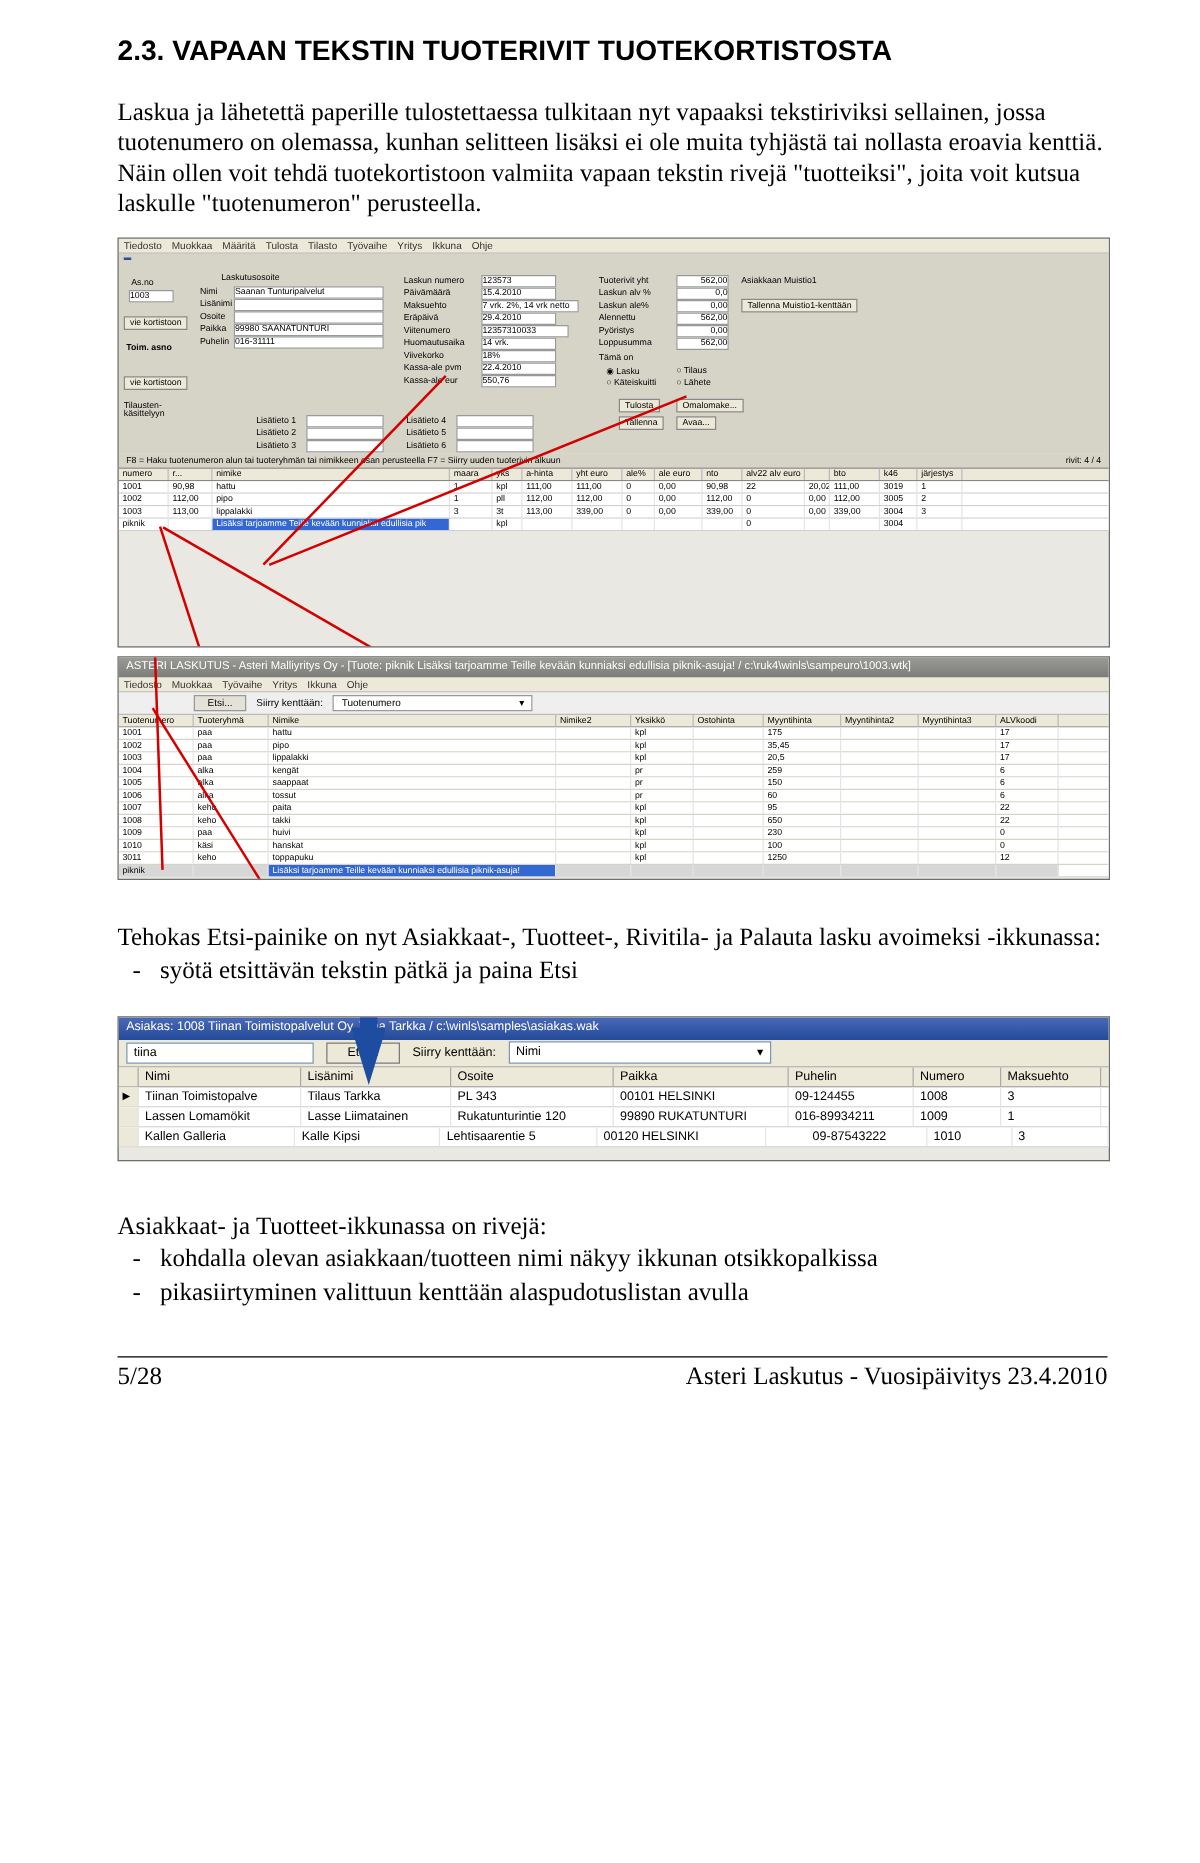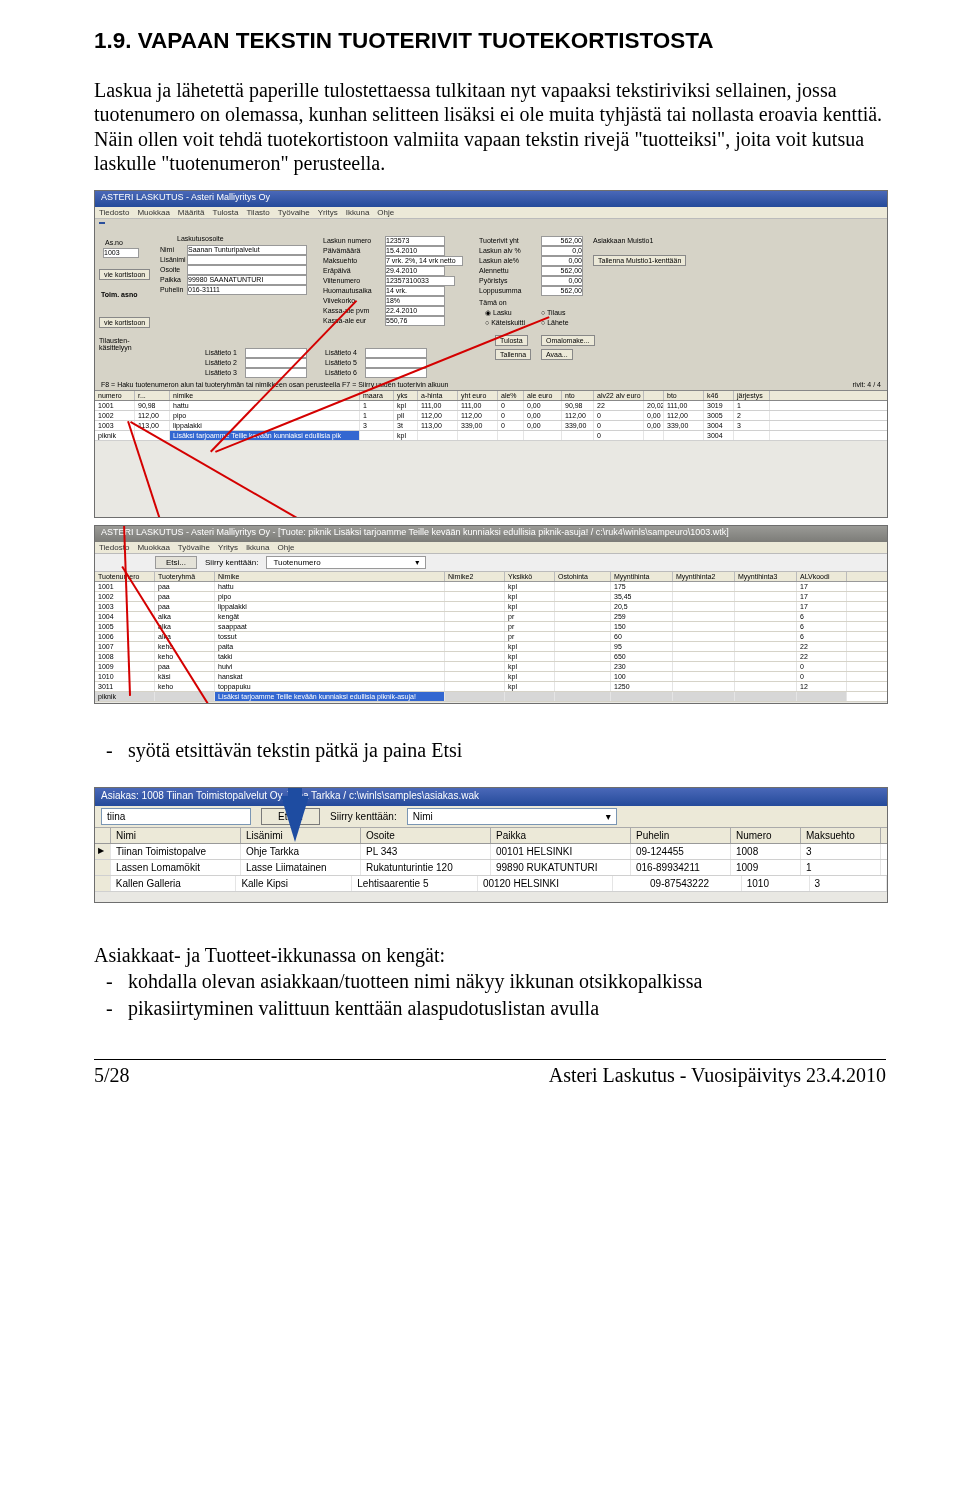--- a/index.html
+++ b/index.html
@@ -151,25 +151,24 @@
   
   .footrule { border:none; border-top:1.5px solid #000; margin-top:38px; }
   .footer {
     display:flex; justify-content:space-between;
     font-size:20px; margin-top:4px;
   }
 </style>
 </head>
 <body>
 
-<div class="heading">1.9. VAPAAN TEKSTIN TUOTERIVIT TUOTEKORTISTOSTA</div>
+<div class="heading">2.3. VAPAAN TEKSTIN TUOTERIVIT TUOTEKORTISTOSTA</div>
 <p class="para">Laskua ja lähetettä paperille tulostettaessa tulkitaan nyt vapaaksi tekstiriviksi sellainen, jossa tuotenumero on olemassa, kunhan selitteen lisäksi ei ole muita tyhjästä tai nollasta eroavia kenttiä. Näin ollen voit tehdä tuotekortistoon valmiita vapaan tekstin rivejä "tuotteiksi", joita voit kutsua laskulle "tuotenumeron" perusteella.</p>
 
 <div id="shot1" class="shot">
-  <div class="titlebar">ASTERI LASKUTUS - Asteri Malliyritys Oy</div>
   <div class="menubar" id="s1menu">
       <span>Tiedosto</span>
       <span>Muokkaa</span>
       <span>Määritä</span>
       <span>Tulosta</span>
       <span>Tilasto</span>
       <span>Työvaihe</span>
       <span>Yritys</span>
       <span>Ikkuna</span>
       <span>Ohje</span>
@@ -530,20 +529,21 @@
         <span style="width: 62px;"></span>
         <span style="width: 50px;"></span>
       </div>
     </div>
 
   <div class="reddiag" style="left:28px;top:-60px;width:230px;transform:rotate(88deg);"></div>
   <div class="reddiag" style="left:28px;top:40px;width:170px;transform:rotate(58deg);"></div>
 </div>
 
 <div class="sec24">
+  <p class="para" style="margin-bottom:2px;">Tehokas Etsi-painike on nyt Asiakkaat-, Tuotteet-, Rivitila- ja Palauta lasku avoimeksi -ikkunassa:</p>
   <ul class="bullet-list">
     <li>syötä etsittävän tekstin pätkä ja paina Etsi</li>
   </ul>
 </div>
 
 <div id="shot3" class="shot">
   <div class="titlebar">Asiakas: 1008 Tiinan Toimistopalvelut Oy, Tiina Tarkka / c:\winls\samples\asiakas.wak</div>
   <div class="toolbar">
     <span class="tfield">tiina</span>
     <span class="tbtn">Etsi...</span>
@@ -560,21 +560,21 @@
       <span style="width: 130px;">Osoite</span>
       <span style="width: 140px;">Paikka</span>
       <span style="width: 100px;">Puhelin</span>
       <span style="width: 70px;">Numero</span>
       <span style="width: 80px;">Maksuehto</span>
     </div>
   <div id="s3rows">
       <div class="gridrow">
         <span class="rowmark active"></span>
         <span style="width: 130px;">Tiinan Toimistopalve</span>
-        <span style="width: 120px;">Ohje Tarkka</span>
+        <span style="width: 120px;">Tilaus Tarkka</span>
         <span style="width: 130px;">PL 343</span>
         <span style="width: 140px;">00101 HELSINKI</span>
         <span style="width: 100px;">09-124455</span>
         <span style="width: 70px;">1008</span>
         <span style="width: 80px;">3</span>
       </div>
       <div class="gridrow">
         <span class="rowmark"></span>
         <span style="width: 130px;">Lassen Lomamökit</span>
         <span style="width: 120px;">Lasse Liimatainen</span>
@@ -594,21 +594,21 @@
         <span style="width: 70px;">1010</span>
         <span style="width: 80px;">3</span>
       </div>
     </div>
 
   <div class="arrowdown" style="left:186px;top:8px;">
       <div class="stem"></div>
     </div>
 </div>
 
-<p class="para" style="margin-top:40px;margin-bottom:2px;">Asiakkaat- ja Tuotteet-ikkunassa on kengät:</p>
+<p class="para" style="margin-top:40px;margin-bottom:2px;">Asiakkaat- ja Tuotteet-ikkunassa on rivejä:</p>
 <ul class="bullet-list">
   <li>kohdalla olevan asiakkaan/tuotteen nimi näkyy ikkunan otsikkopalkissa</li>
   <li>pikasiirtyminen valittuun kenttään alaspudotuslistan avulla</li>
 </ul>
 
 <hr class="footrule">
 <div class="footer">
   <span>5/28</span>
   <span>Asteri Laskutus - Vuosipäivitys 23.4.2010</span>
 </div>

